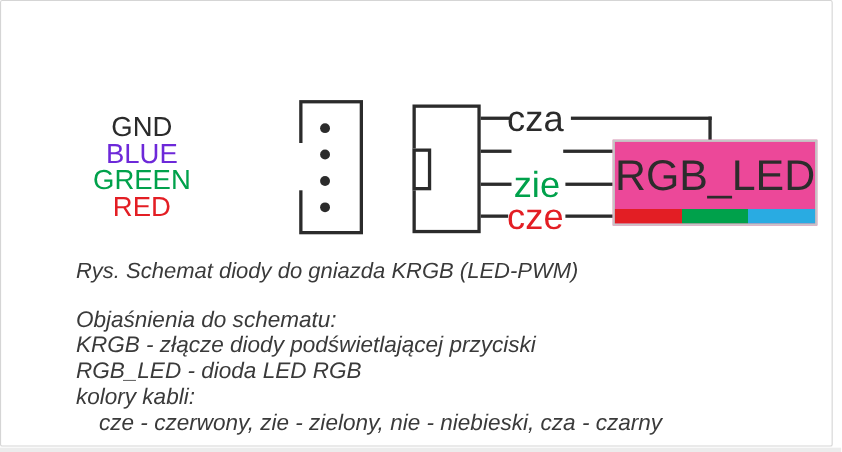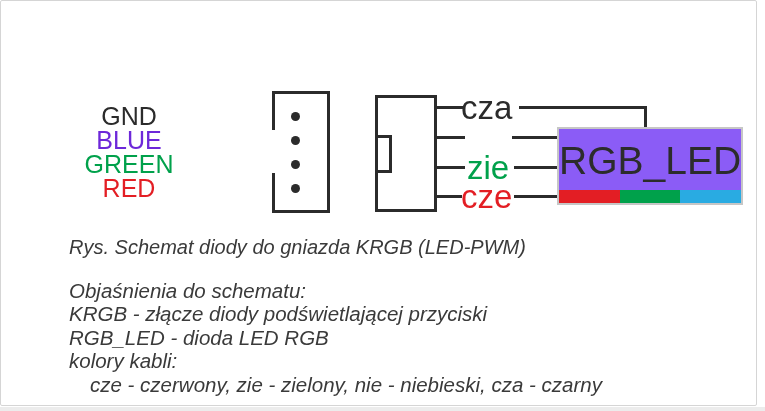--- a/index.html
+++ b/index.html
@@ -47,21 +47,21 @@
   .w3b{left:514px;top:166px;width:43px;}
   .w4a{left:437px;top:195px;width:25px;}
   .w4b{left:514px;top:195px;width:43px;}
   .wire-label{font-size:33px;line-height:33px;white-space:nowrap;}
   .wl1{left:461px;top:91px;}
   .wl2{left:466px;top:121px;}
   .wl3{left:467px;top:151px;}
   .wl4{left:461px;top:180px;}
   .led-box{
     left:557px;top:127px;width:186px;height:78px;box-sizing:border-box;
-    border:2px solid #c6c6c6;background:#8b5cf6;
+    border:2px solid #c6c6c6;background:#ec4899;
   }
   .led-label{
     position:absolute;left:0;right:0;top:11px;text-align:center;
     font-size:39px;line-height:42px;color:#2c2c2c;white-space:nowrap;
   }
   .led-strips{
     position:absolute;left:0;right:0;bottom:0;height:13px;display:flex;
   }
   .led-strips div{flex:1;}
   .caption{

